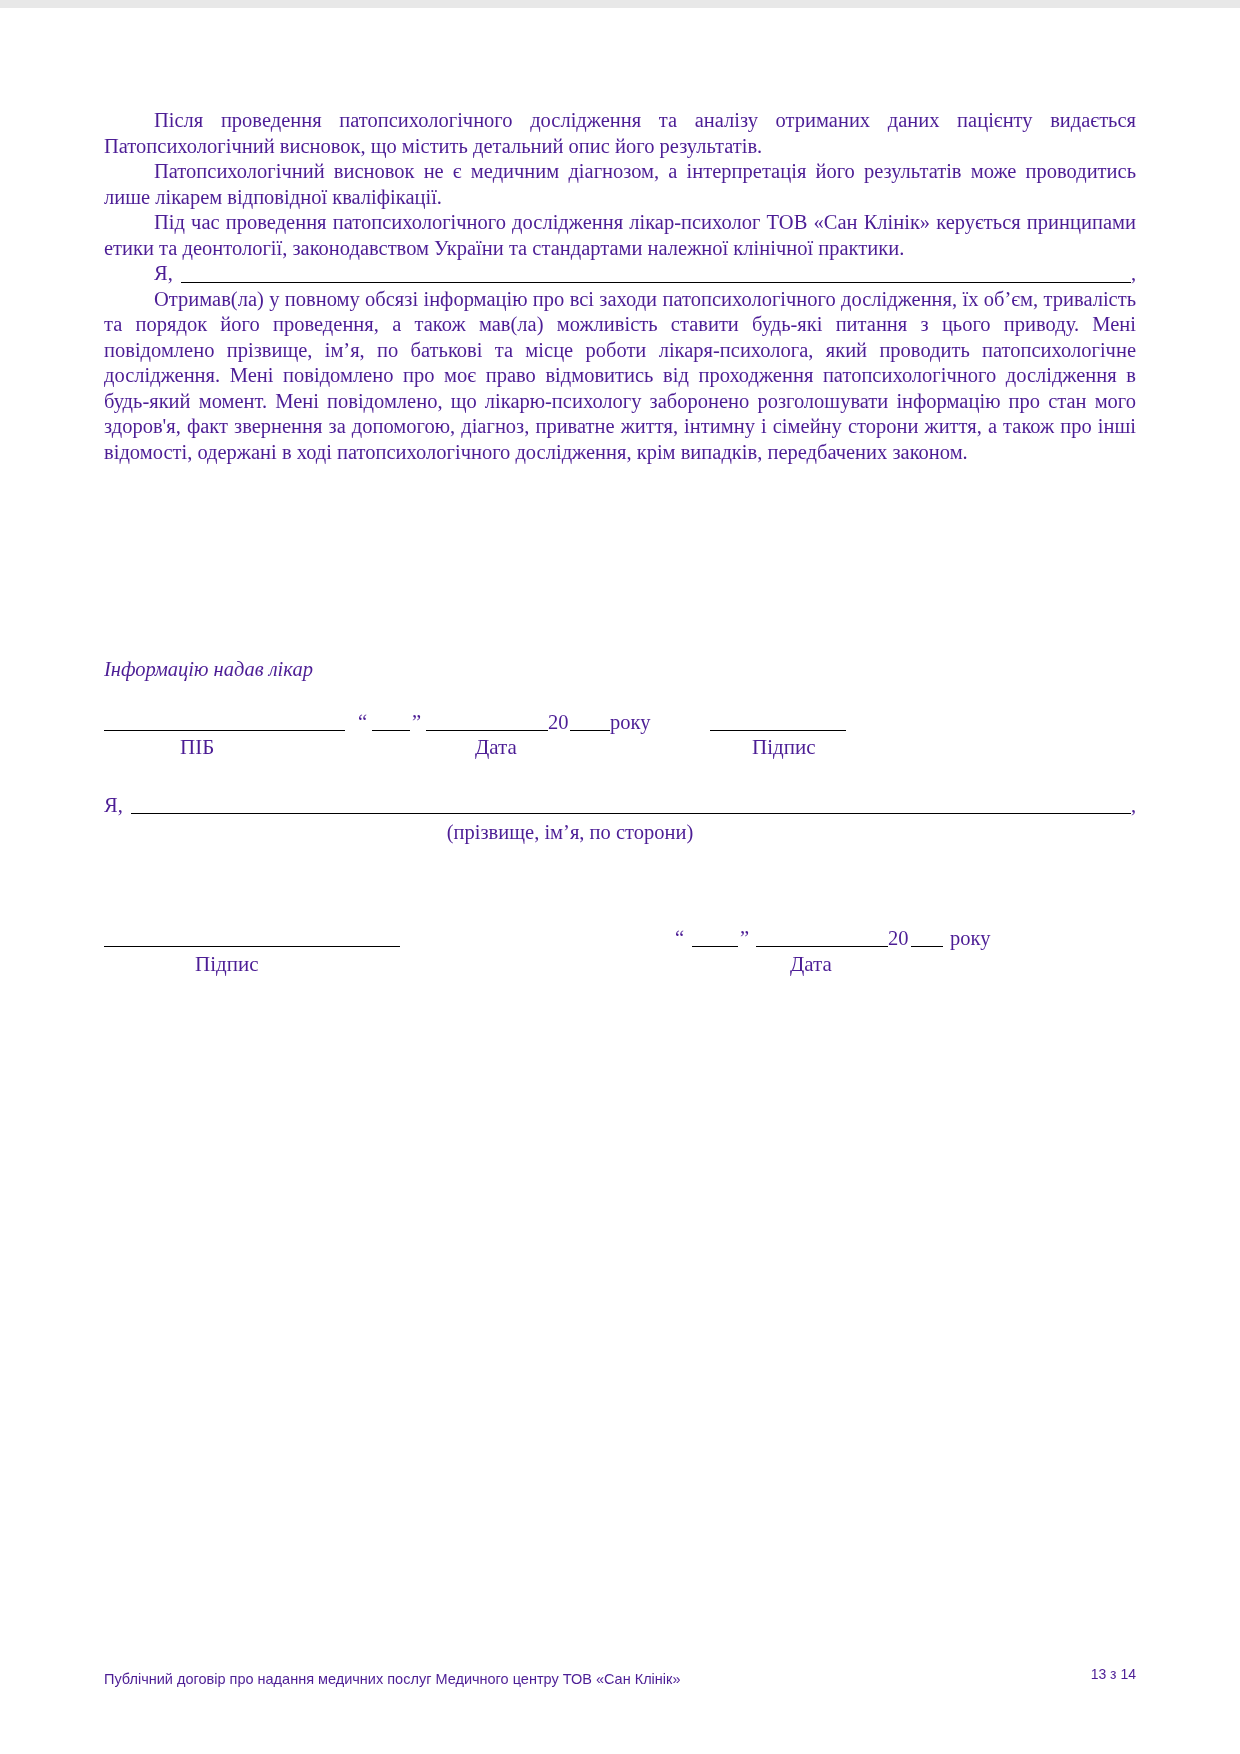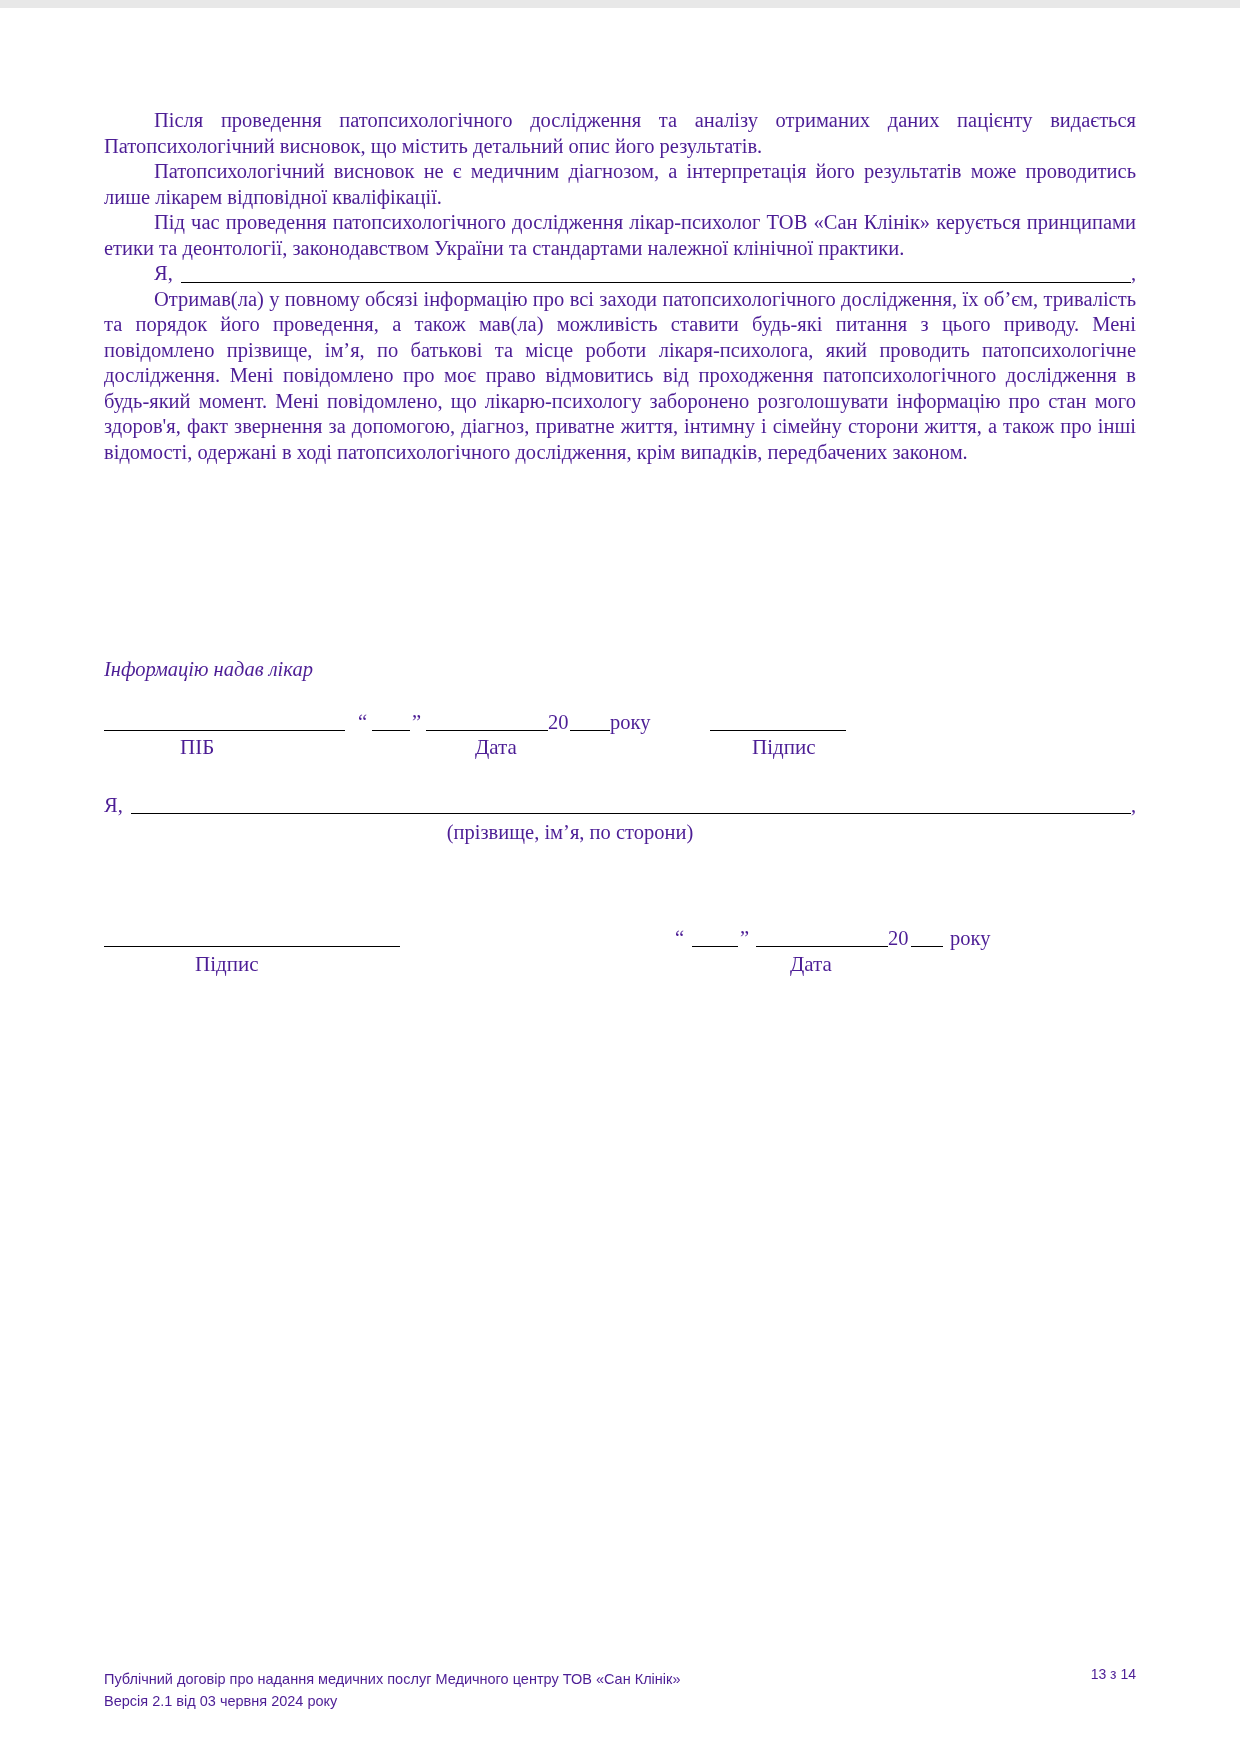--- a/index.html
+++ b/index.html
@@ -135,17 +135,16 @@
     <span class="blank" style="left:652px; width:132px;"></span>
     <span class="txt" style="left:784px;">20</span>
     <span class="blank" style="left:807px; width:32px;"></span>
     <span class="txt" style="left:846px;">року</span>
   </div>
   <span class="lbl" style="left:195px; top:944px;">Підпис</span>
   <span class="lbl" style="left:790px; top:944px;">Дата</span>
 
   <div class="footer">
     <div>Публічний договір про надання медичних послуг Медичного центру ТОВ «Сан Клінік»</div>
-    <div>Версія 2.1 від 03 червня 2024 року</div>
   </div>
   <div class="pagenum">13 з 14</div>
 
 </div>
 
 </body></html>

